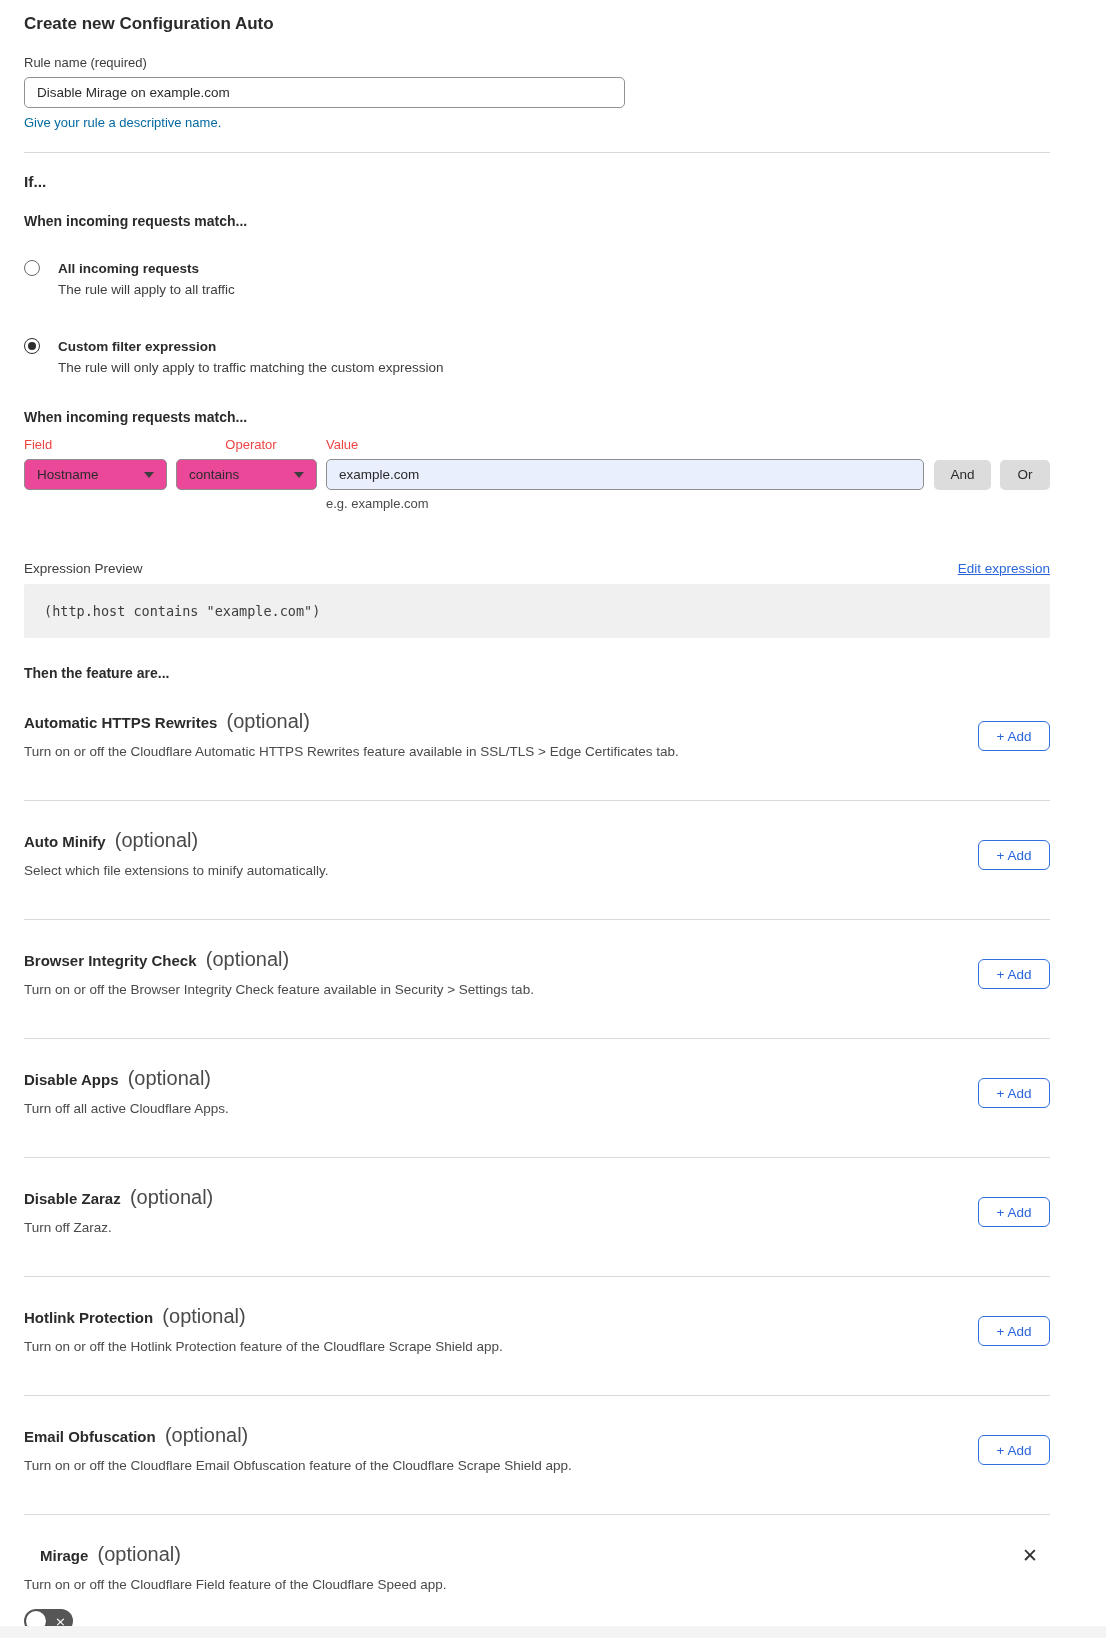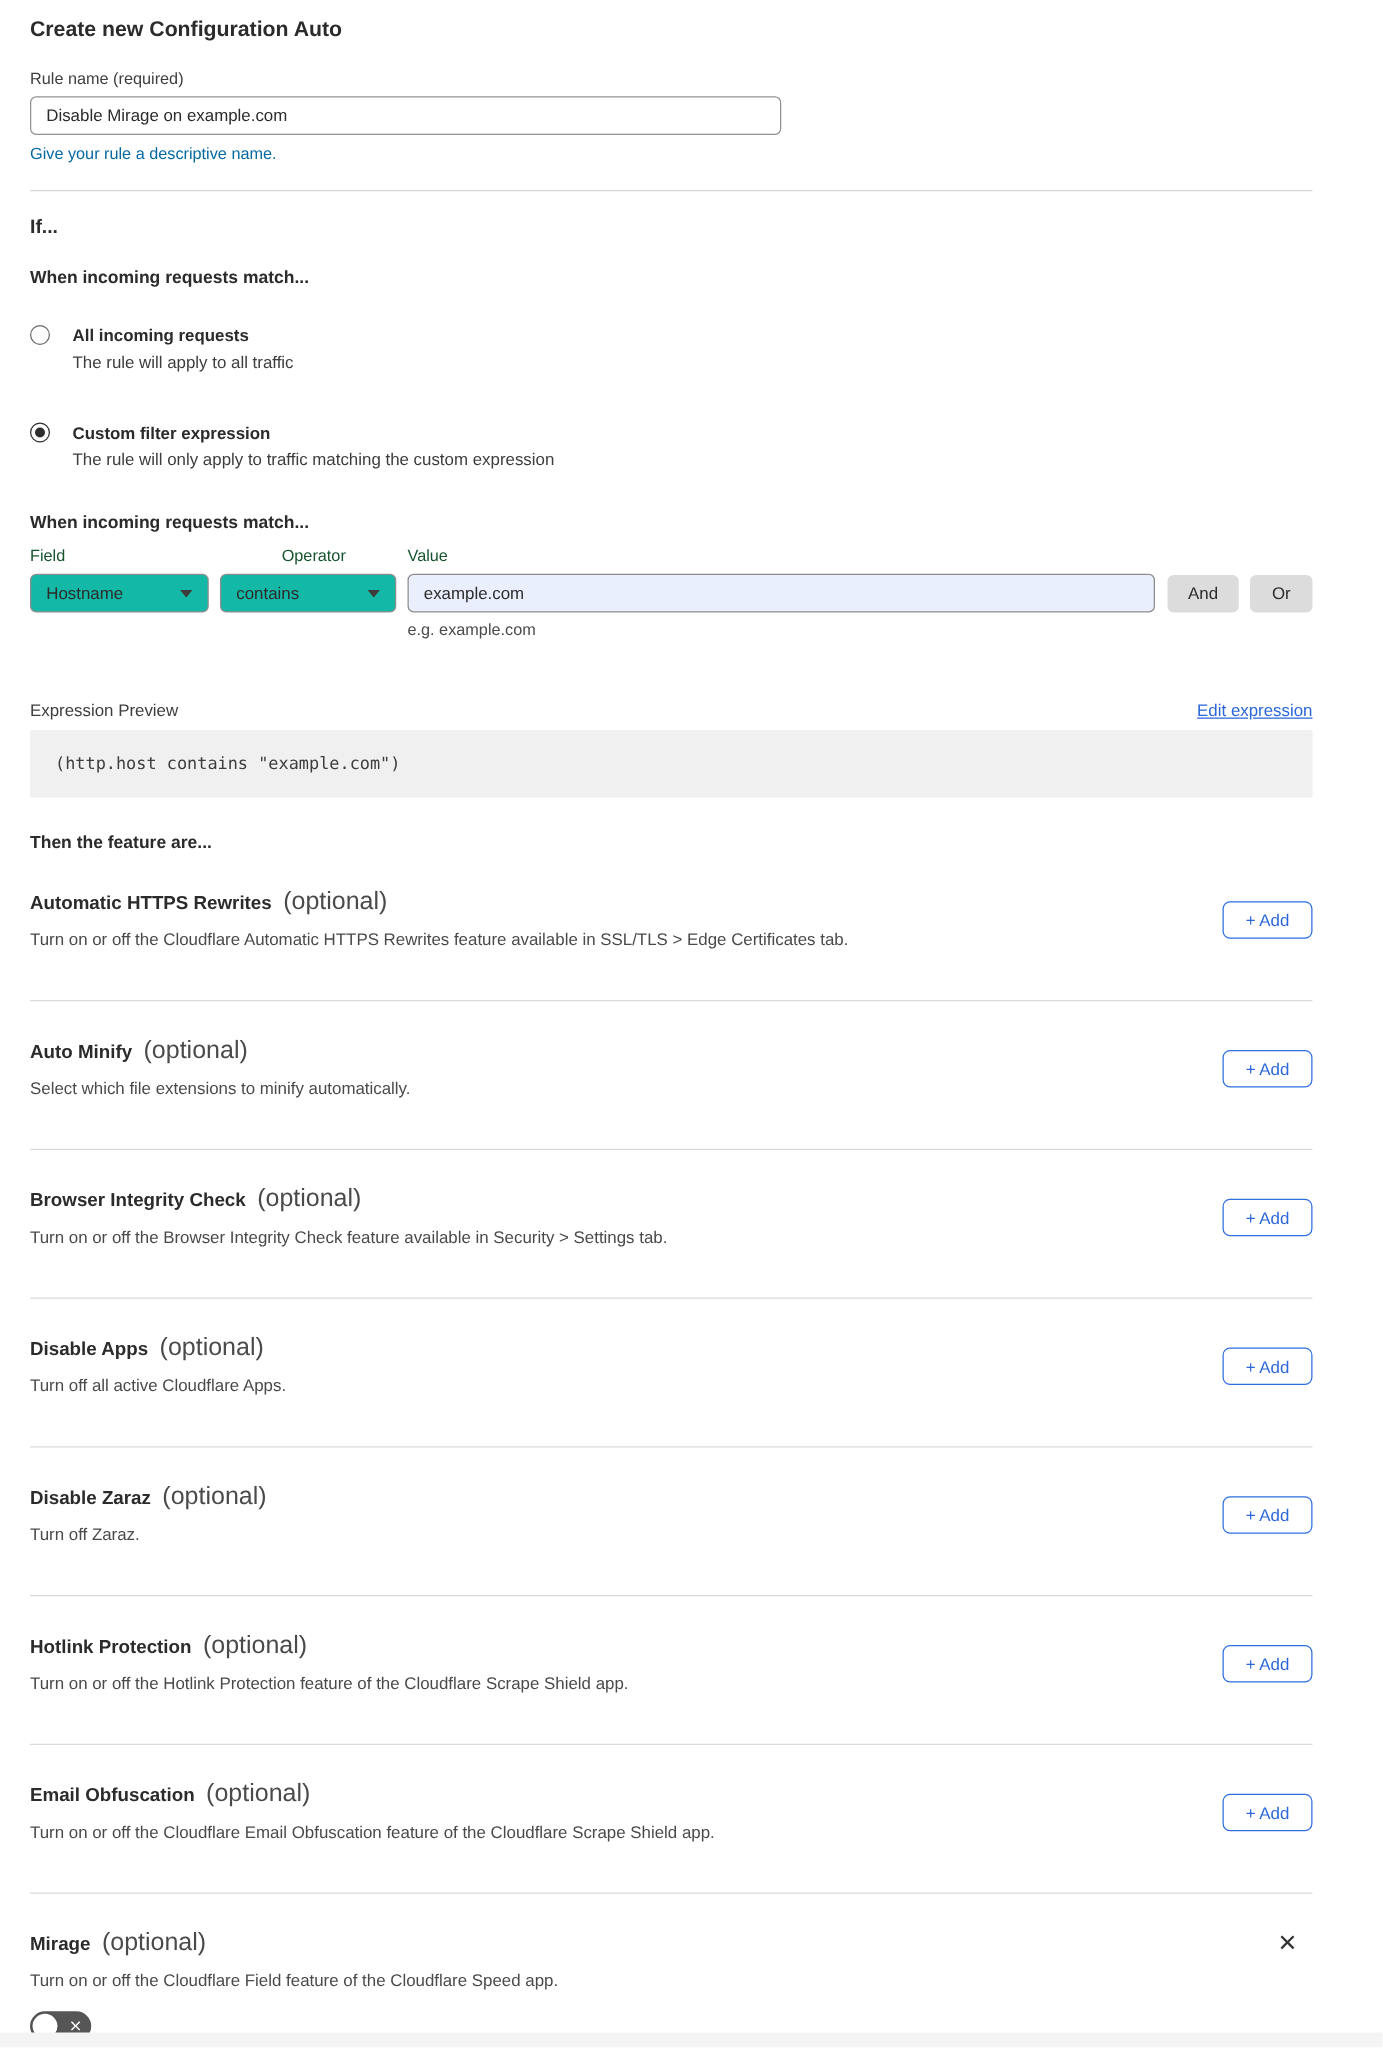--- a/index.html
+++ b/index.html
@@ -43,27 +43,27 @@
     content:""; position:absolute; left:50%; top:50%;
     width:8px; height:8px; border-radius:50%; background:#2e2e2e;
     transform:translate(-50%,-50%);
   }
   .radio-texts { margin-left:18px; }
   .radio-label { font-size:13.5px; font-weight:bold; line-height:17px; color:#2b2b2b; cursor:pointer; }
   .radio-desc { margin-top:4px; font-size:13.5px; color:#3d3d3d; line-height:17px; }
 
   .builder-heading { margin-top:33px; font-size:14px; font-weight:bold; line-height:17px; }
 
-  .builder-labels { margin-top:11px; display:flex; font-size:13px; color:#14532d; line-height:15px; }
+  .builder-labels { margin-top:11px; display:flex; font-size:13px; color:#ef4444; line-height:15px; }
   .builder-labels .lbl-field { width:152px; }
   .builder-labels .lbl-operator { width:150px;text-align:center; }
 
   .builder-row { margin-top:7px; display:flex; align-items:center; }
   .select-box {
-    height:31px; border:1px solid #8d8d8d; border-radius:5px; background:#14b8a6;
+    height:31px; border:1px solid #8d8d8d; border-radius:5px; background:#ec4899;
     display:flex; align-items:center; justify-content:space-between;
     padding:0 12px; font-size:13.5px; color:#2b2b2b; cursor:pointer;
   }
   .select-field { width:143px; margin-right:9px; }
   .select-operator { width:141px; margin-right:9px; }
   .caret {
     width:0; height:0; border-left:5px solid transparent; border-right:5px solid transparent;
     border-top:6px solid #3d3d3d; margin-left:8px;
   }
   .value-input {
@@ -102,21 +102,21 @@
   .setting-name { font-weight:bold; color:#2b2b2b; }
   .setting-optional { font-weight:normal; color:#4a4a4a; margin-left:5px; font-size:20px; }
   .setting-desc { margin-top:11px; font-size:13.5px; color:#4a4a4a; line-height:17px; }
   .add-btn {
     width:72px; height:30px; background:#fff; border:1px solid #2f6fe0; border-radius:6px;
     color:#2b66db; font-size:13.5px; cursor:pointer; flex:0 0 72px;
     font-family:"Liberation Sans", sans-serif;
   }
 
   .expanded-row { padding:30px 0 0 0; }
-  .expanded-head { display:flex; justify-content:space-between; align-items:flex-end; }
+  .expanded-head { display:flex; justify-content:space-between; align-items:flex-end;margin-left:16px; }
   .close-x {
     font-size:19px; line-height:19px; color:#333; cursor:pointer;
     font-family:"DejaVu Sans", sans-serif; margin-right:12px;
   }
   .toggle {
     margin-top:16px; width:49px; height:24px; border-radius:12px; background:#565656;
     position:relative; cursor:pointer;
   }
   .toggle-knob {
     position:absolute; left:2px; top:2px; width:20px; height:20px; border-radius:50%;

